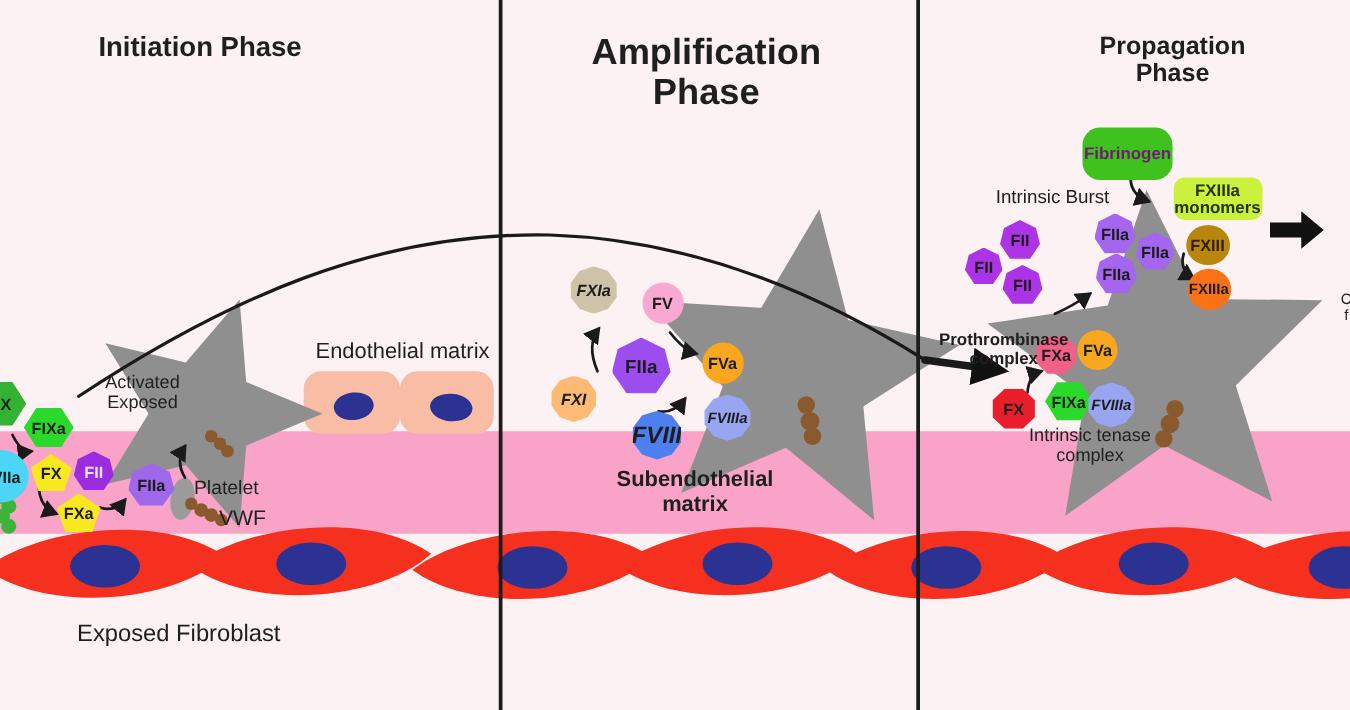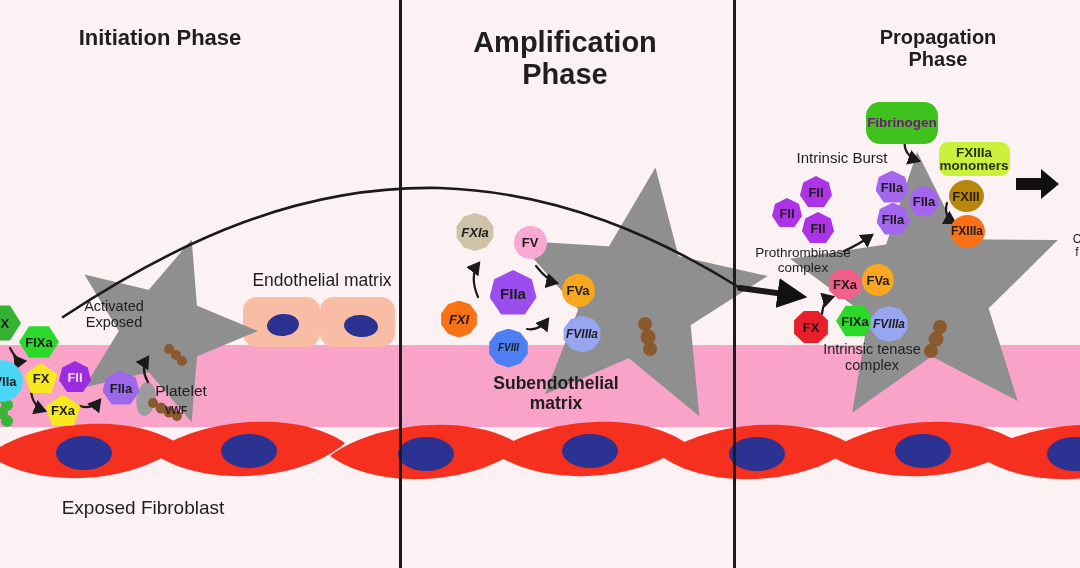--- a/index.html
+++ b/index.html
@@ -134,25 +134,25 @@
   <div id="chips">
       <div class="chip shape-hexagon" style="left: -23px; top: 304px; width: 44px; height: 38px; background: rgb(52, 178, 52); font-size: 13px;">FIX</div>
       <div class="chip shape-hexagon" style="left: 19px; top: 325px; width: 40px; height: 34px; background: rgb(43, 217, 43); font-size: 13px;">FIXa</div>
       <div class="chip shape-circle" style="left: -21px; top: 360px; width: 44px; height: 42px; background: rgb(76, 214, 246); font-size: 13px;">FVIIa</div>
       <div class="chip shape-pentagon" style="left: 24.5px; top: 363px; width: 33px; height: 30px; background: rgb(247, 232, 31); font-size: 13px;">FX</div>
       <div class="chip shape-heptagon" style="left: 59px; top: 361px; width: 32px; height: 32px; background: rgb(156, 44, 224); font-size: 13px; color: rgb(240, 224, 255);">FII</div>
       <div class="chip shape-pentagon" style="left: 45.5px; top: 394.5px; width: 35px; height: 31px; background: rgb(247, 232, 31); font-size: 13px;">FXa</div>
       <div class="chip shape-heptagon" style="left: 102.5px; top: 370.5px; width: 37px; height: 35px; background: rgb(158, 104, 234); font-size: 13px;">FIIa</div>
       <div class="chip shape-decagon" style="left: 455.5px; top: 213px; width: 39px; height: 38px; background: rgb(206, 194, 169); font-size: 13px;">FXIa</div>
       <div class="chip shape-circle" style="left: 513.5px; top: 225.5px; width: 33px; height: 33px; background: #f9a8d4; font-size: 13px;">FV</div>
-      <div class="chip shape-decagon" style="left: 440px; top: 300.5px; width: 38px; height: 37px; background: #f97316; font-size: 13px;">FXI</div>
+      <div class="chip shape-decagon" style="left: 440px; top: 300.5px; width: 38px; height: 37px; background: #fdba74; font-size: 13px;">FXI</div>
       <div class="chip shape-heptagon" style="left: 489.5px; top: 270px; width: 47px; height: 46px; background: rgb(155, 77, 240); font-size: 15px;">FIIa</div>
       <div class="chip shape-circle" style="left: 561.5px; top: 273.5px; width: 33px; height: 33px; background: rgb(248, 167, 31); font-size: 13px;">FVa</div>
       <div class="chip shape-decagon" style="left: 562.5px; top: 315.5px; width: 39px; height: 37px; background: rgb(152, 165, 241); font-size: 12px;">FVIIIa</div>
-      <div class="chip shape-decagon" style="left: 488px; top: 328.5px; width: 41px; height: 39px; background: rgb(77, 127, 240); font-size: 10px;">FVIII</div>
+      <div class="chip shape-decagon" style="left: 505px; top: 328.5px; width: 41px; height: 39px; background: rgb(77, 127, 240); font-size: 19px;">FVIII</div>
       <div class="chip shape-heptagon" style="left: 800px; top: 176px; width: 32px; height: 32px; background: rgb(173, 51, 230); font-size: 13px;">FII</div>
       <div class="chip shape-heptagon" style="left: 772px; top: 198px; width: 30px; height: 30px; background: rgb(173, 51, 230); font-size: 13px;">FII</div>
       <div class="chip shape-heptagon" style="left: 802px; top: 212px; width: 32px; height: 32px; background: rgb(173, 51, 230); font-size: 13px;">FII</div>
       <div class="chip shape-heptagon" style="left: 875.5px; top: 170.5px; width: 33px; height: 33px; background: rgb(164, 102, 238); font-size: 13px;">FIIa</div>
       <div class="chip shape-heptagon" style="left: 908.5px; top: 185.5px; width: 31px; height: 31px; background: rgb(164, 102, 238); font-size: 13px;">FIIa</div>
       <div class="chip shape-heptagon" style="left: 876.5px; top: 202.5px; width: 33px; height: 33px; background: rgb(164, 102, 238); font-size: 13px;">FIIa</div>
       <div class="chip shape-circle" style="left: 948.5px; top: 180px; width: 35px; height: 32px; background: rgb(184, 134, 13); font-size: 13px; color: rgb(46, 32, 0);">FXIII</div>
       <div class="chip shape-circle" style="left: 949.5px; top: 214.5px; width: 35px; height: 33px; background: #f97316; font-size: 12px;">FXIIIa</div>
       <div class="chip shape-octagon" style="left: 828px; top: 268px; width: 34px; height: 32px; background: rgb(242, 95, 136); font-size: 13px;">FXa</div>
       <div class="chip shape-circle" style="left: 862px; top: 264px; width: 32px; height: 32px; background: rgb(248, 167, 31); font-size: 13px;">FVa</div>
@@ -165,26 +165,26 @@
     </div>
   <div id="notes">
       <div class="note" style="left: 160px; top: 26px; font-size: 22px; font-weight: bold;">Initiation Phase</div>
       <div class="note" style="left: 565px; top: 26px; font-size: 29px; font-weight: bold;">Amplification
 Phase</div>
       <div class="note" style="left: 938px; top: 26px; font-size: 20px; font-weight: bold;">Propagation Phase</div>
       <div class="note" style="left: 114px; top: 298px; font-size: 14.5px; font-weight: normal;">Activated
 Exposed</div>
       <div class="note" style="left: 322px; top: 271px; font-size: 17.5px; font-weight: normal;">Endothelial matrix</div>
       <div class="note" style="left: 181px; top: 382px; font-size: 15.5px; font-weight: normal;">Platelet</div>
-      <div class="note" style="left: 176px; top: 405px; font-size: 10px; font-weight: bold;">VWF</div>
+      <div class="note" style="left: 194px; top: 405px; font-size: 17px; font-weight: normal;">VWF</div>
       <div class="note" style="left: 143px; top: 497px; font-size: 19px; font-weight: normal;">Exposed Fibroblast</div>
       <div class="note" style="left: 556px; top: 374px; font-size: 17.5px; font-weight: bold;">Subendothelial
 matrix</div>
       <div class="note" style="left: 842px; top: 150px; font-size: 15px; font-weight: normal;">Intrinsic Burst</div>
-      <div class="note" style="left: 803px; top: 245px; font-size: 13.5px; font-weight: normal;">Prothrombinase
+      <div class="note" style="left: 803px; top: 264px; font-size: 13.5px; font-weight: bold;">Prothrombinase
 complex</div>
       <div class="note" style="left: 872px; top: 341px; font-size: 14.5px; font-weight: normal;">Intrinsic tenase
 complex</div>
       <div class="note" style="left: 1077px; top: 233px; font-size: 12px; font-weight: normal;">C
 f</div>
     </div>
 
   <div class="divider" style="left:399px"></div>
   <div class="divider" style="left:733px"></div>
 </div>

